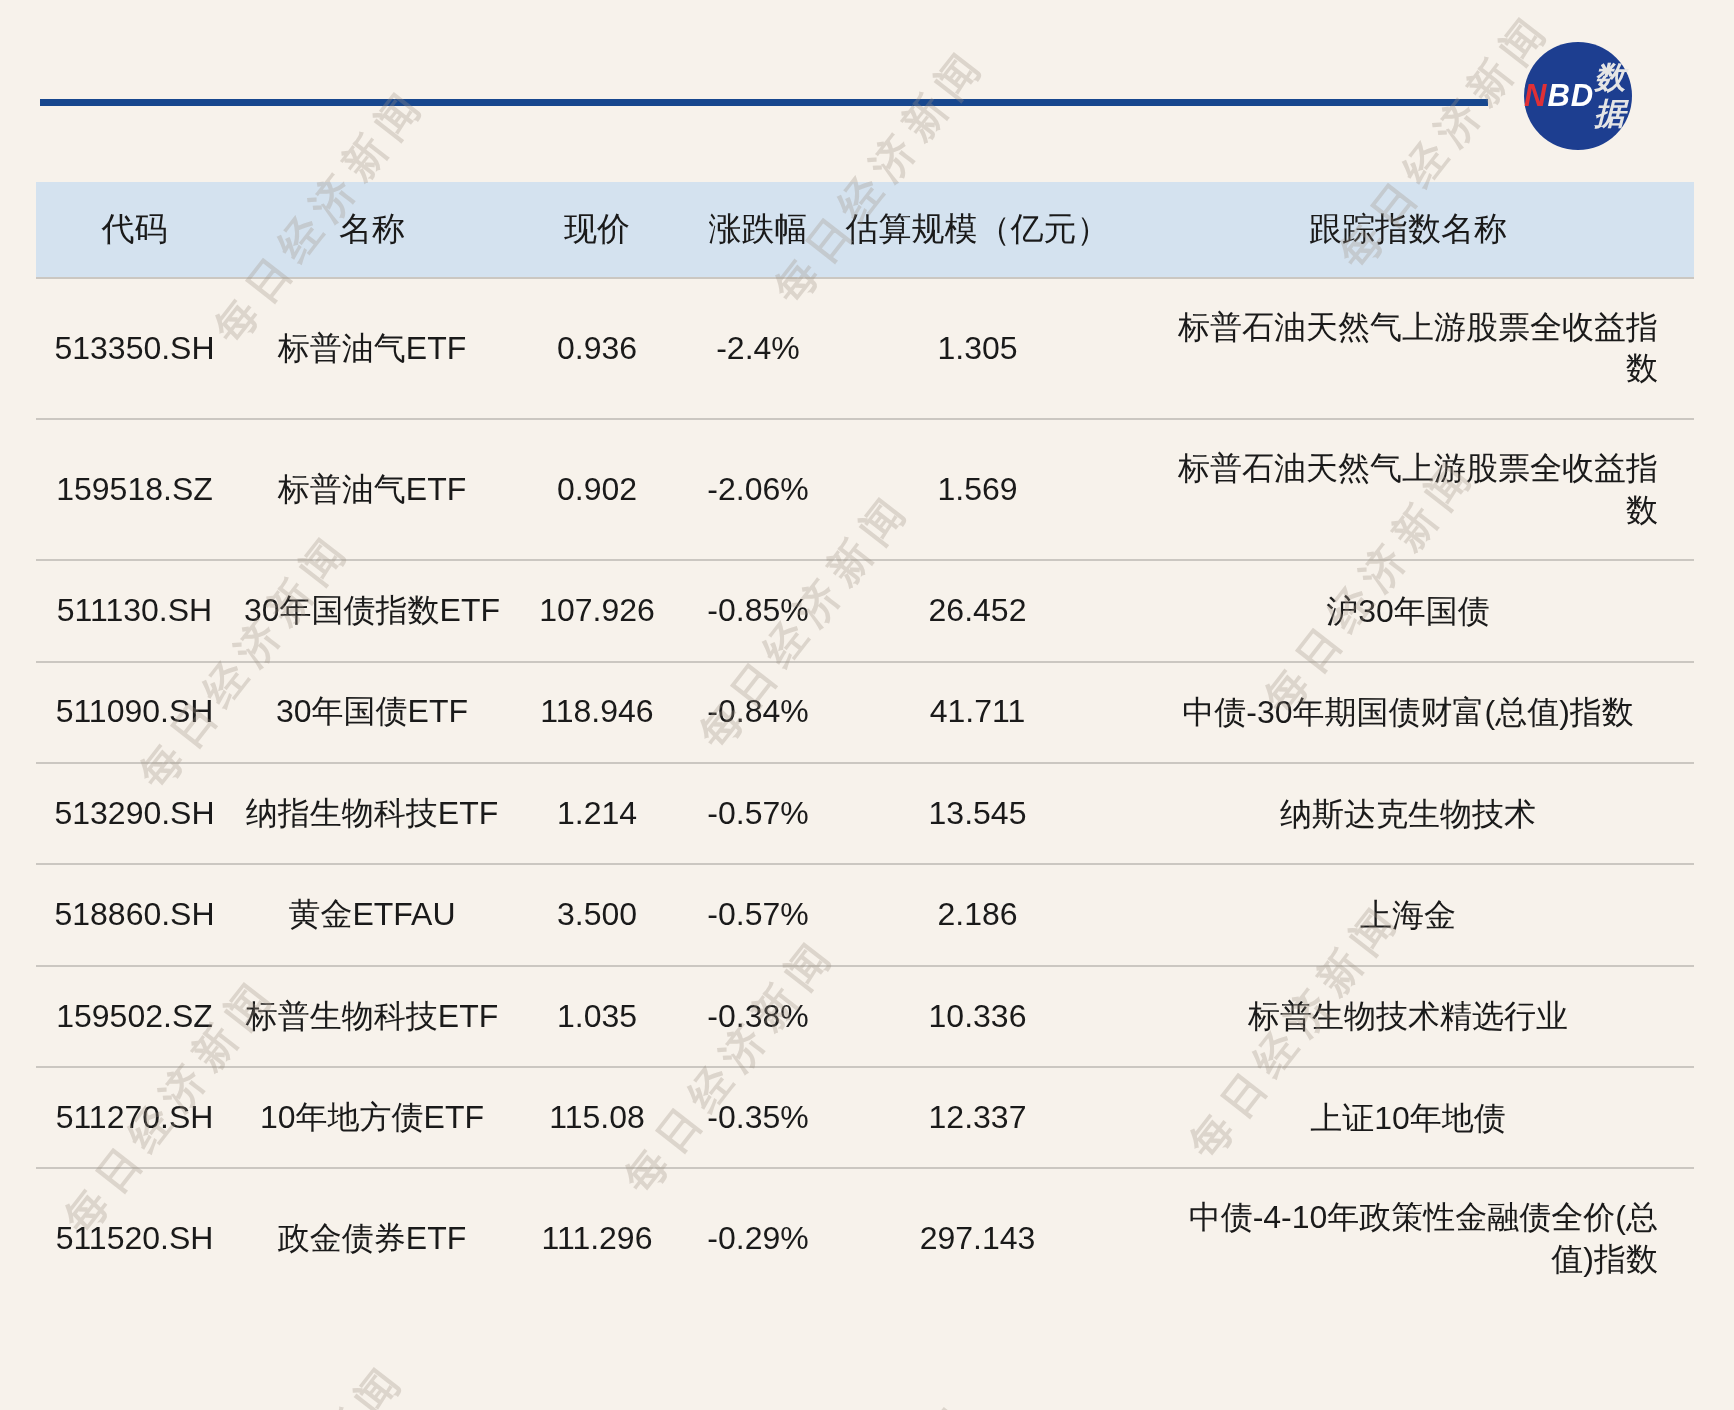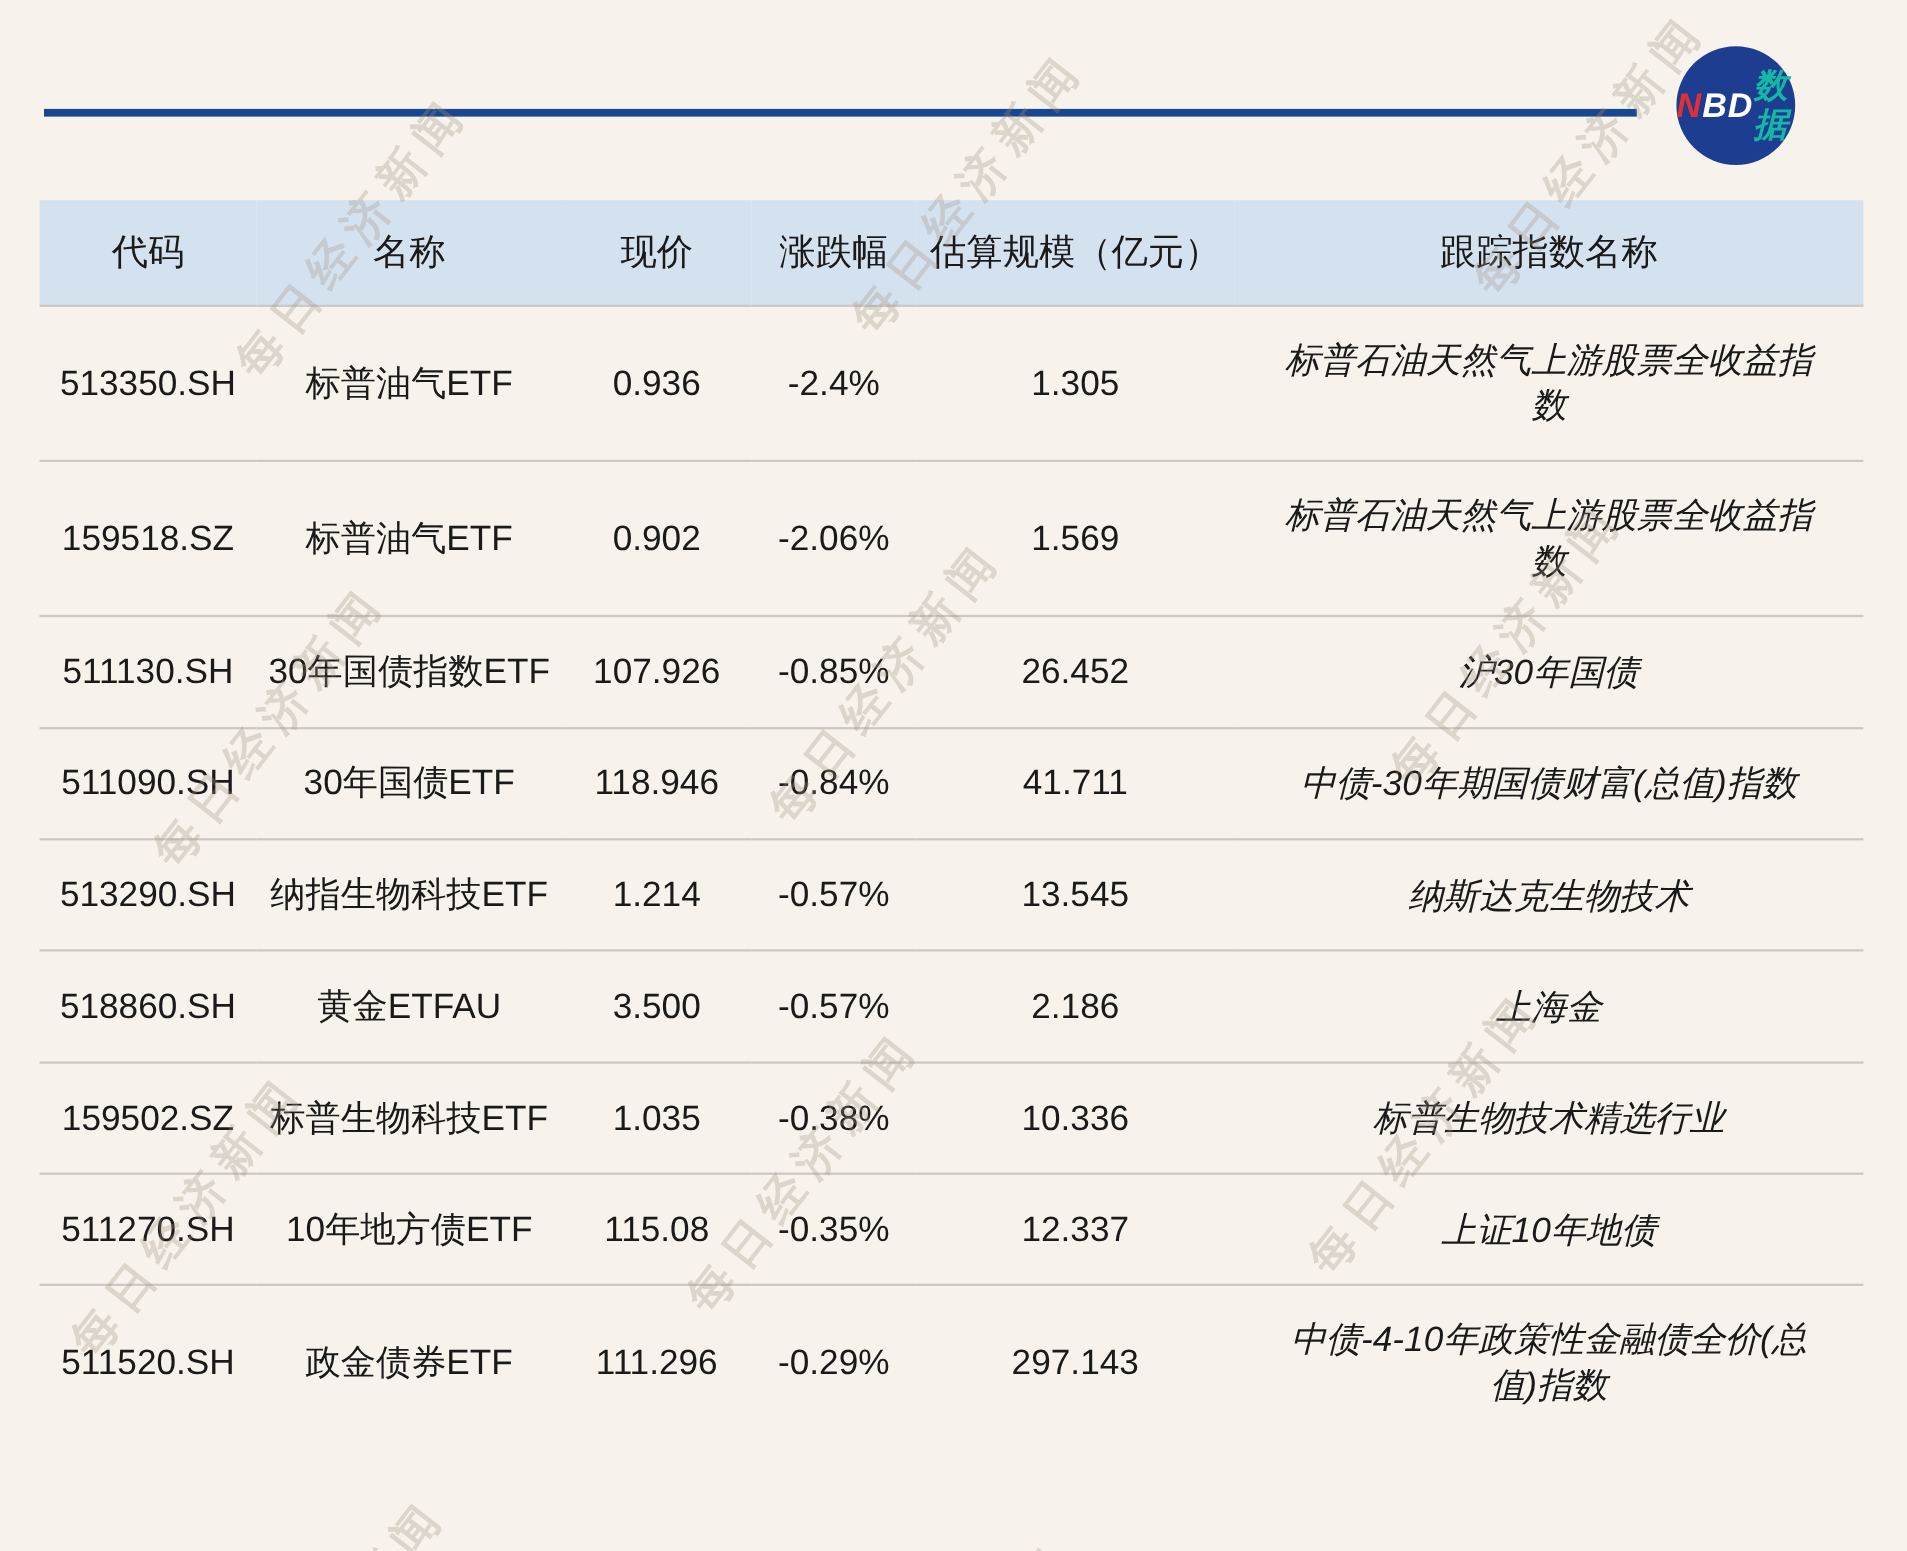--- a/index.html
+++ b/index.html
@@ -23,41 +23,41 @@
     display:flex; align-items:center; justify-content:center;
     z-index:6;
   }
   .logo-line1 {
     font-style:italic; font-weight:bold; font-size:31px; line-height:1.05;
     color:#ffffff; letter-spacing:1px;
   }
   .logo-line1 .n-red { color:#e03036; }
   .logo-line2 {
     font-style:italic; font-weight:bold; font-size:31px; line-height:1.15;
-    color:#14b8a6; letter-spacing:2px;
+    color:#e5e5e5; letter-spacing:2px;
   }
 
   
   table.etf-table {
     position:absolute; left:36px; top:182px; width:1658px;
     border-collapse:collapse; table-layout:fixed;
     font-size:32px; line-height:1.3;
   }
   .etf-table thead th {
     background:#d4e2ef; font-weight:normal; font-size:33px;
     padding:26px 0; text-align:center;
     border-bottom:2px solid #cbc7c1;
   }
   .etf-table td {
     padding:28px 0; text-align:center; vertical-align:middle;
   }
   .etf-table tbody tr + tr td { border-top:2px solid #cbc7c1; }
   .idx-span {
-    display:inline-block; max-width:500px; text-align:center;
-    vertical-align:middle; line-height:1.3;font-style:italic;
+    display:inline-block; max-width:500px; text-align:right;
+    vertical-align:middle; line-height:1.3;
   }
 
   
   .wm {
     position:absolute; white-space:nowrap; pointer-events:none;
     font-size:42px; letter-spacing:10px; font-weight:bold;
     color:rgba(158,147,134,0.30);
     transform:translate(-50%,-50%) rotate(-52deg);
     z-index:5;
   }

